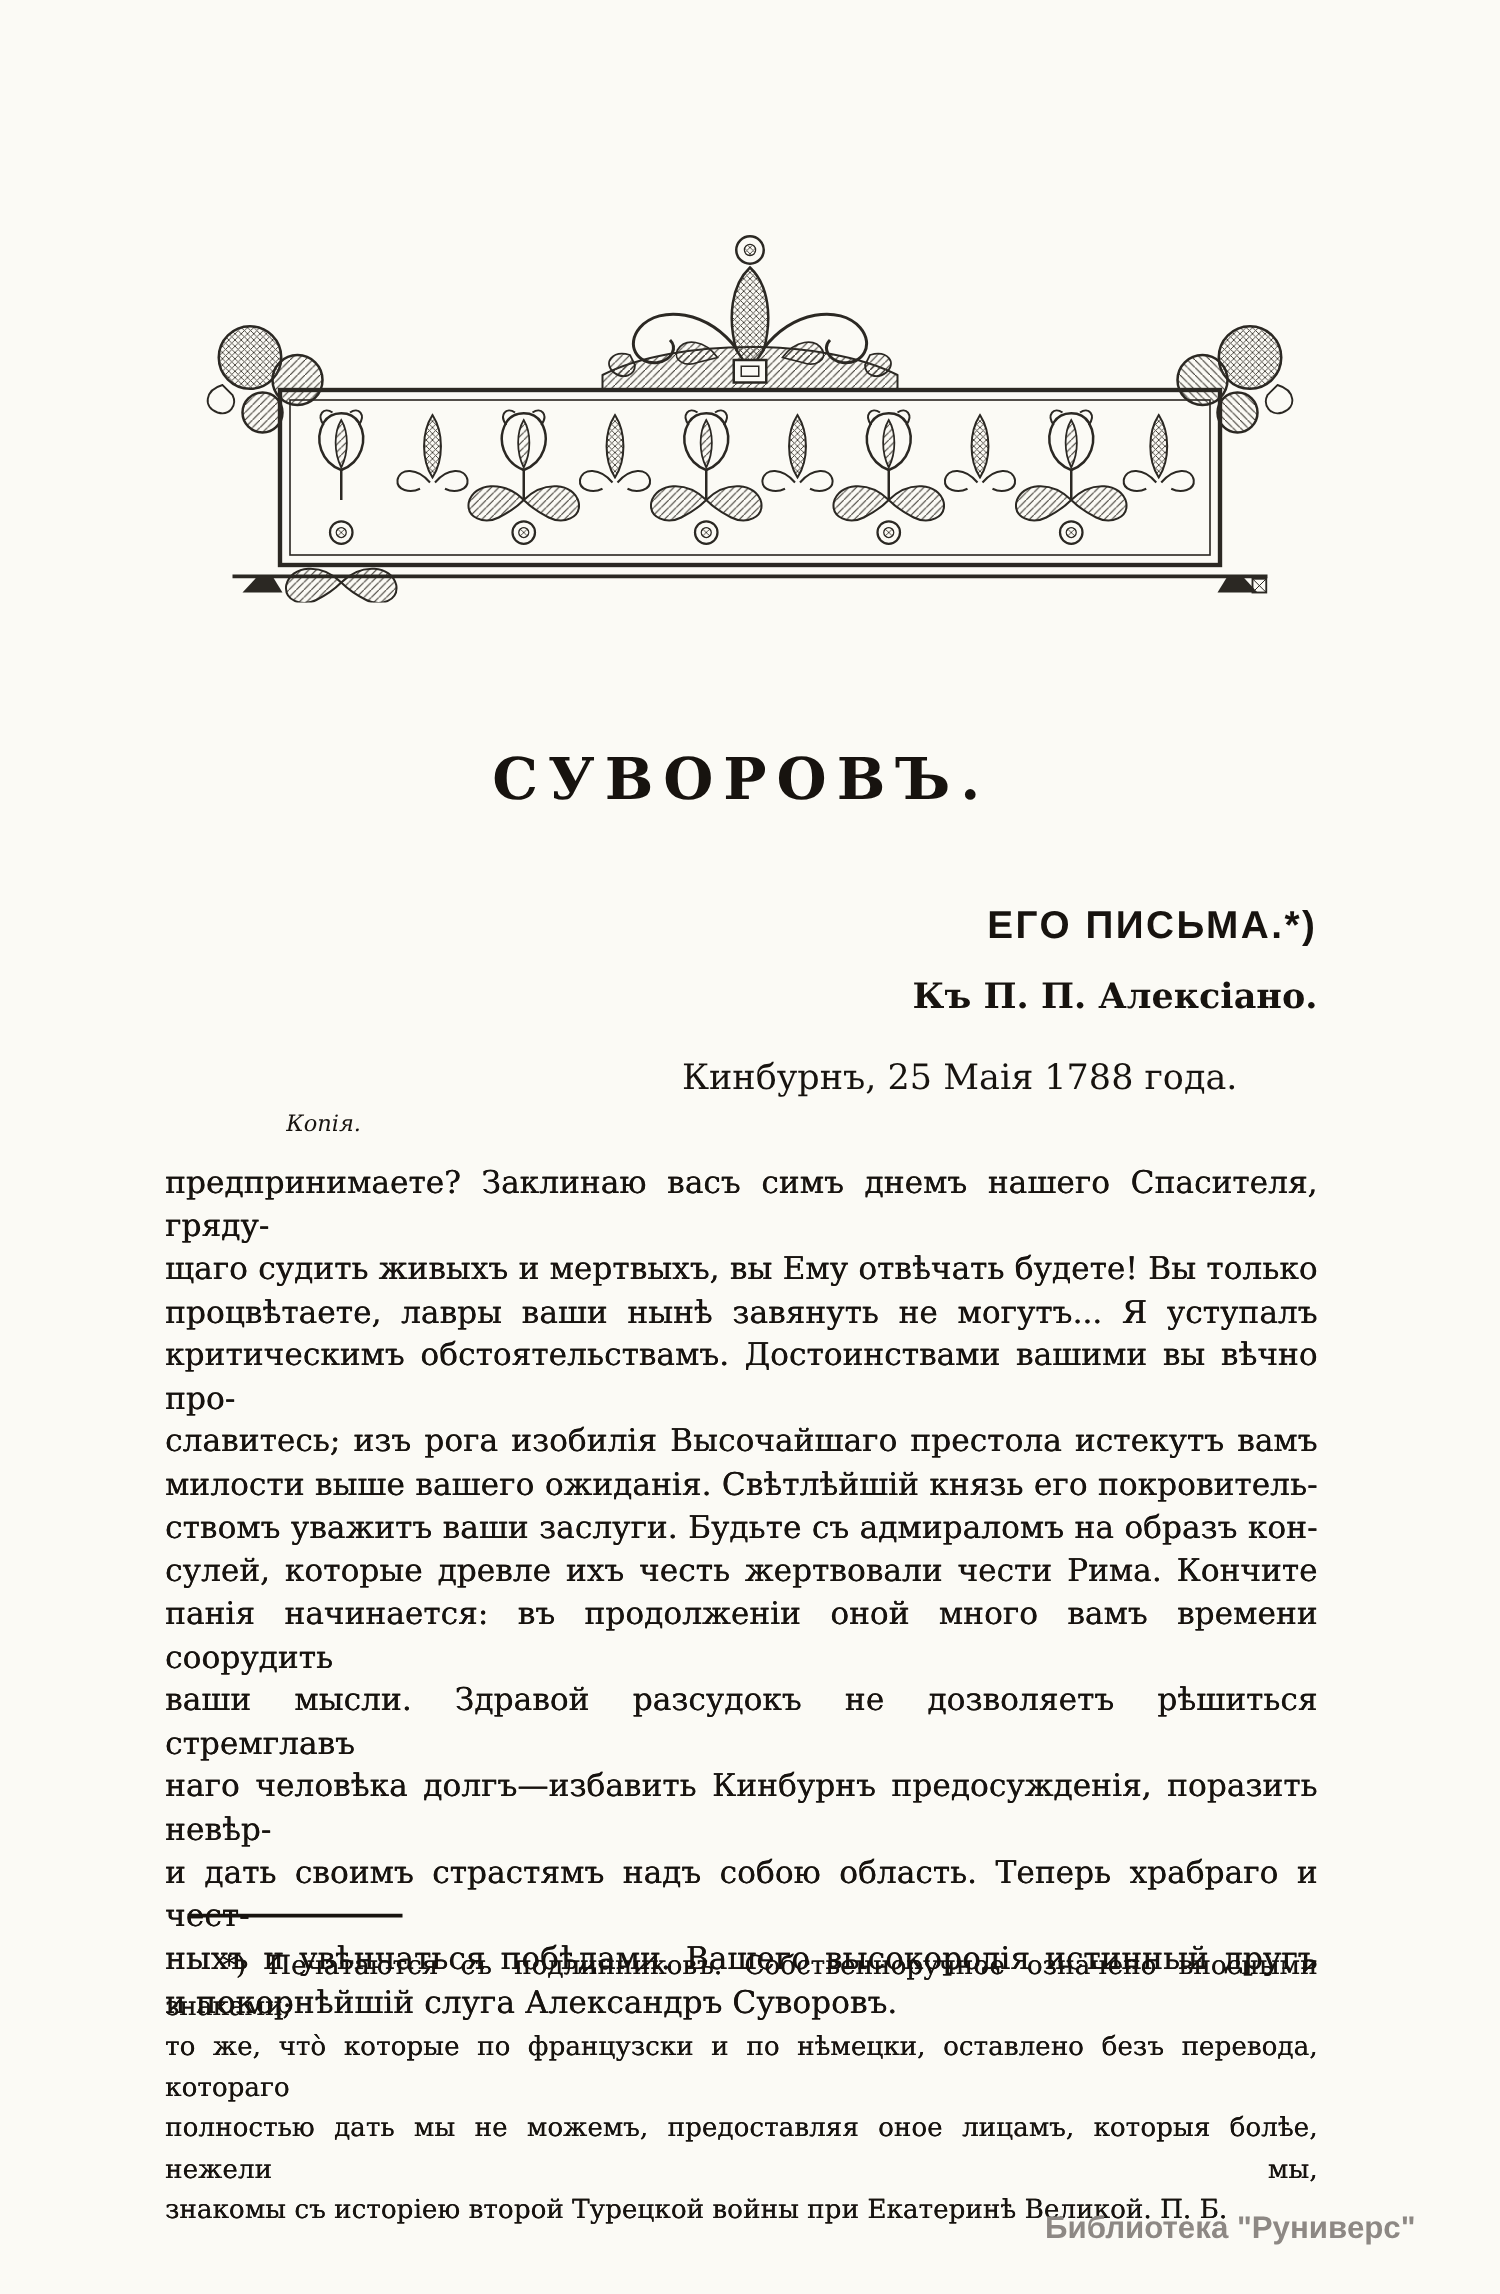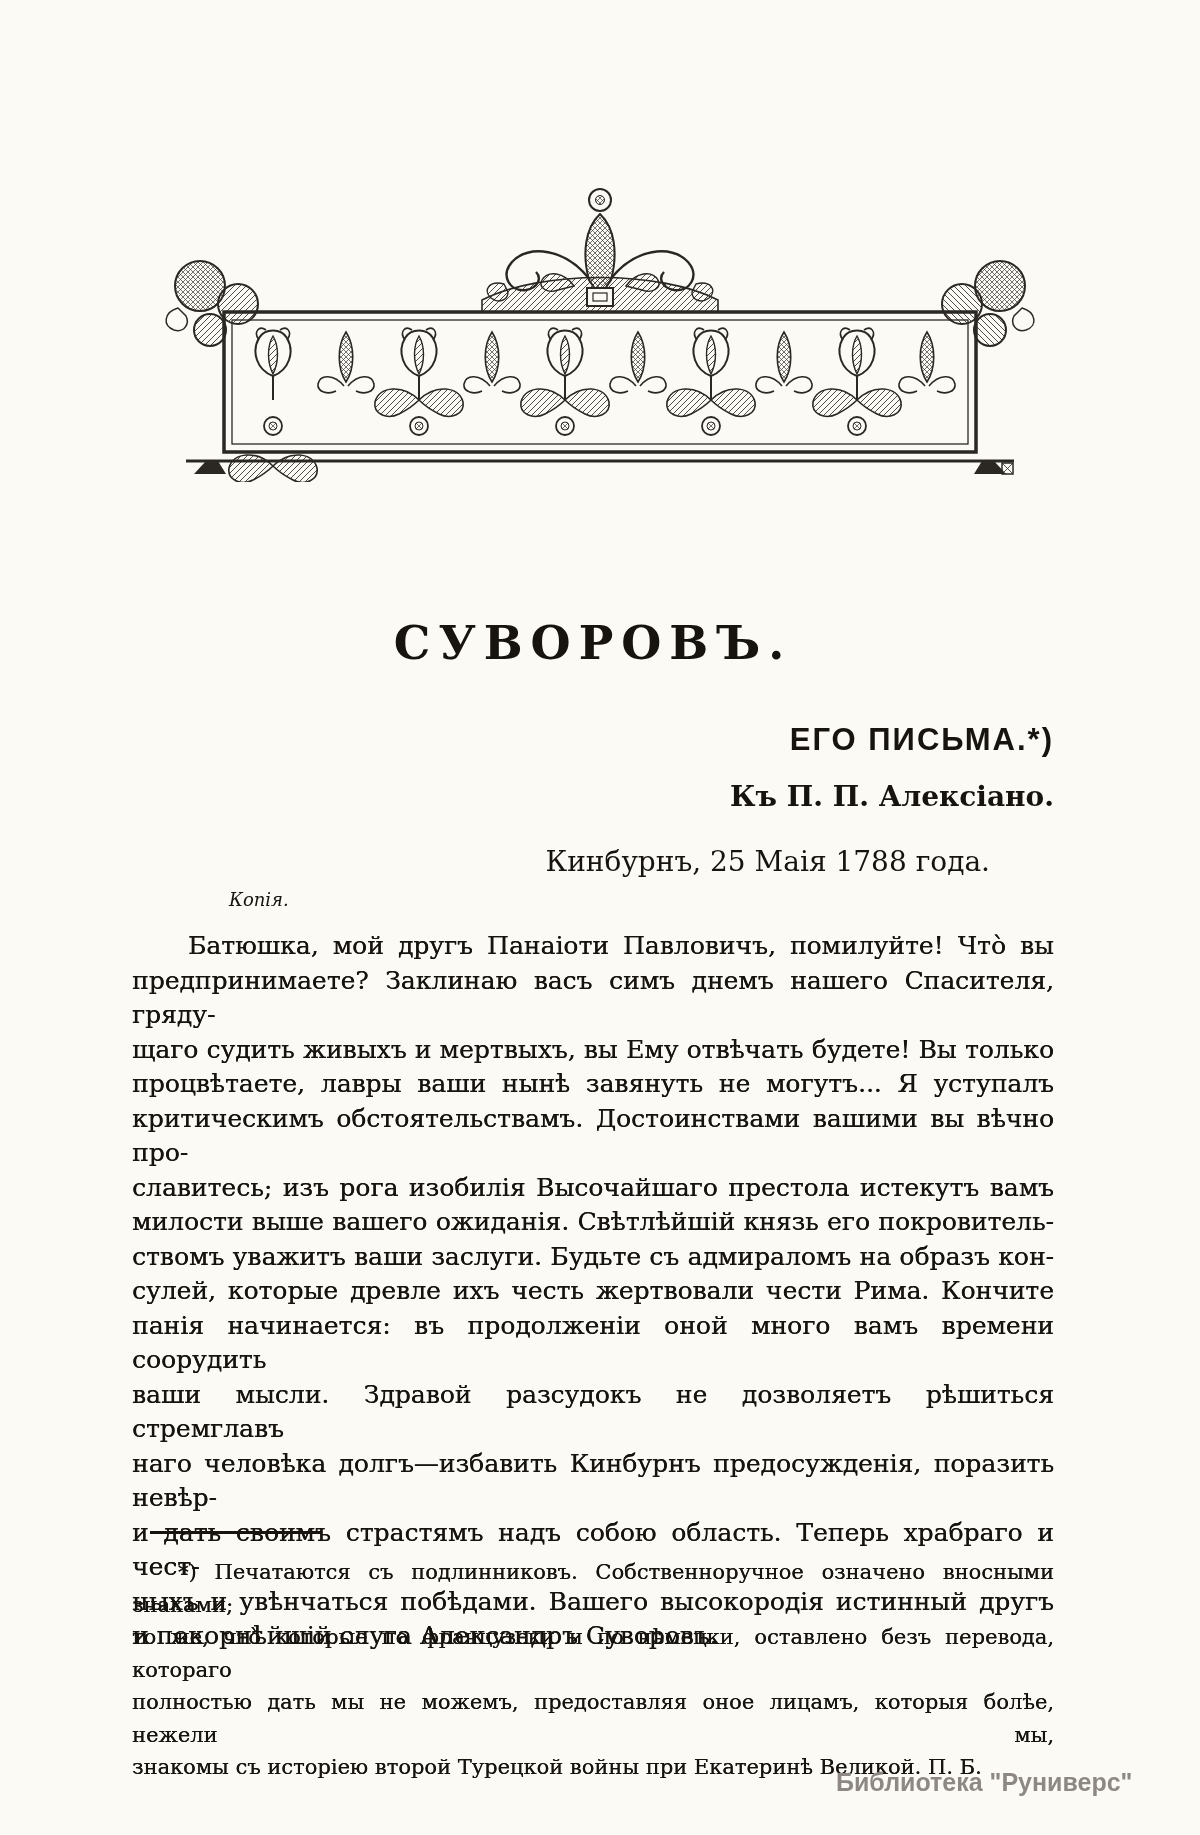--- a/index.html
+++ b/index.html
@@ -2,21 +2,21 @@
 <html><head>
 <meta charset="utf-8">
 <style>
   html,body{margin:0;padding:0;}
   body{background:#fbfaf5;font-family:"DejaVu Serif",serif;}
   .page{position:relative;width:1200px;height:1835px;background:#fbfaf5;overflow:hidden;color:#17130f;}
   .content{position:absolute;left:132px;top:0;width:922px;}
 
   .headpiece{position:absolute;left:150px;top:182px;width:900px;height:300px;}
 
-  .page-title{position:absolute;top:616px;left:0;width:100%;text-align:center;
+  .page-title{position:absolute;top:596px;left:0;width:100%;text-align:center;
     font-family:"DejaVu Serif",serif;font-weight:700;font-size:46px;letter-spacing:8px;}
   .page-subtitle{position:absolute;top:722px;left:0;width:100%;text-align:right;
     font-family:"Liberation Sans",sans-serif;font-weight:700;font-size:31px;letter-spacing:2px;}
   .addressee{position:absolute;top:780px;left:0;width:100%;text-align:right;
     font-family:"DejaVu Serif",serif;font-weight:700;font-size:28px;}
   .dateline{position:absolute;top:845px;left:0;width:100%;text-align:right;padding-right:64px;
     box-sizing:border-box;font-size:28px;}
   .copylabel{position:absolute;top:889px;left:56px;font-style:italic;font-size:18px;margin-left:41px;}
 
   .bodytext{position:absolute;top:929px;left:0;width:922px;font-size:25px;line-height:34.5px;
@@ -148,21 +148,20 @@
   </svg>
 
   <div class="content">
     <div class="page-title">СУВОРОВЪ.</div>
     <div class="page-subtitle">ЕГО ПИСЬМА.*)</div>
     <div class="addressee">Къ П. П. Алексіано.</div>
     <div class="dateline">Кинбурнъ, 25 Маія 1788 года.</div>
     <div class="copylabel">Копія.</div>
 
     <div class="bodytext">
-      <div class="jline indent">Батюшка, мой другъ Панаіоти Павловичъ, помилуйте! Что̀ вы</div>
       <div class="jline">предпринимаете? Заклинаю васъ симъ днемъ нашего Спасителя, гряду-</div>
       <div class="jline">щаго судить живыхъ и мертвыхъ, вы Ему отвѣчать будете! Вы только</div>
       <div class="jline">процвѣтаете, лавры ваши нынѣ завянуть не могутъ... Я уступалъ</div>
       <div class="jline">критическимъ обстоятельствамъ. Достоинствами вашими вы вѣчно про-</div>
       <div class="jline">славитесь; изъ рога изобилія Высочайшаго престола истекутъ вамъ</div>
       <div class="jline">милости выше вашего ожиданія. Свѣтлѣйшій князь его покровитель-</div>
       <div class="jline">ствомъ уважитъ ваши заслуги. Будьте съ адмираломъ на образъ кон-</div>
       <div class="jline">сулей, которые древле ихъ честь жертвовали чести Рима. Кончите</div>
       <div class="jline">панія начинается: въ продолженіи оной много вамъ времени соорудить</div>
       <div class="jline">ваши мысли. Здравой разсудокъ не дозволяетъ рѣшиться стремглавъ</div>

